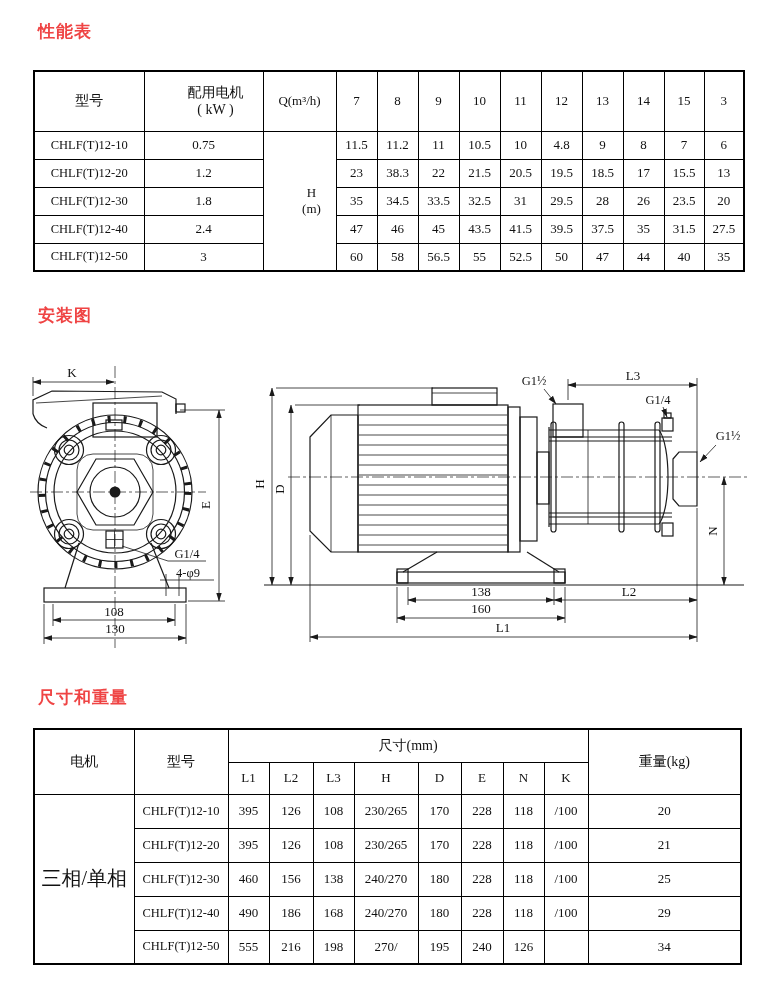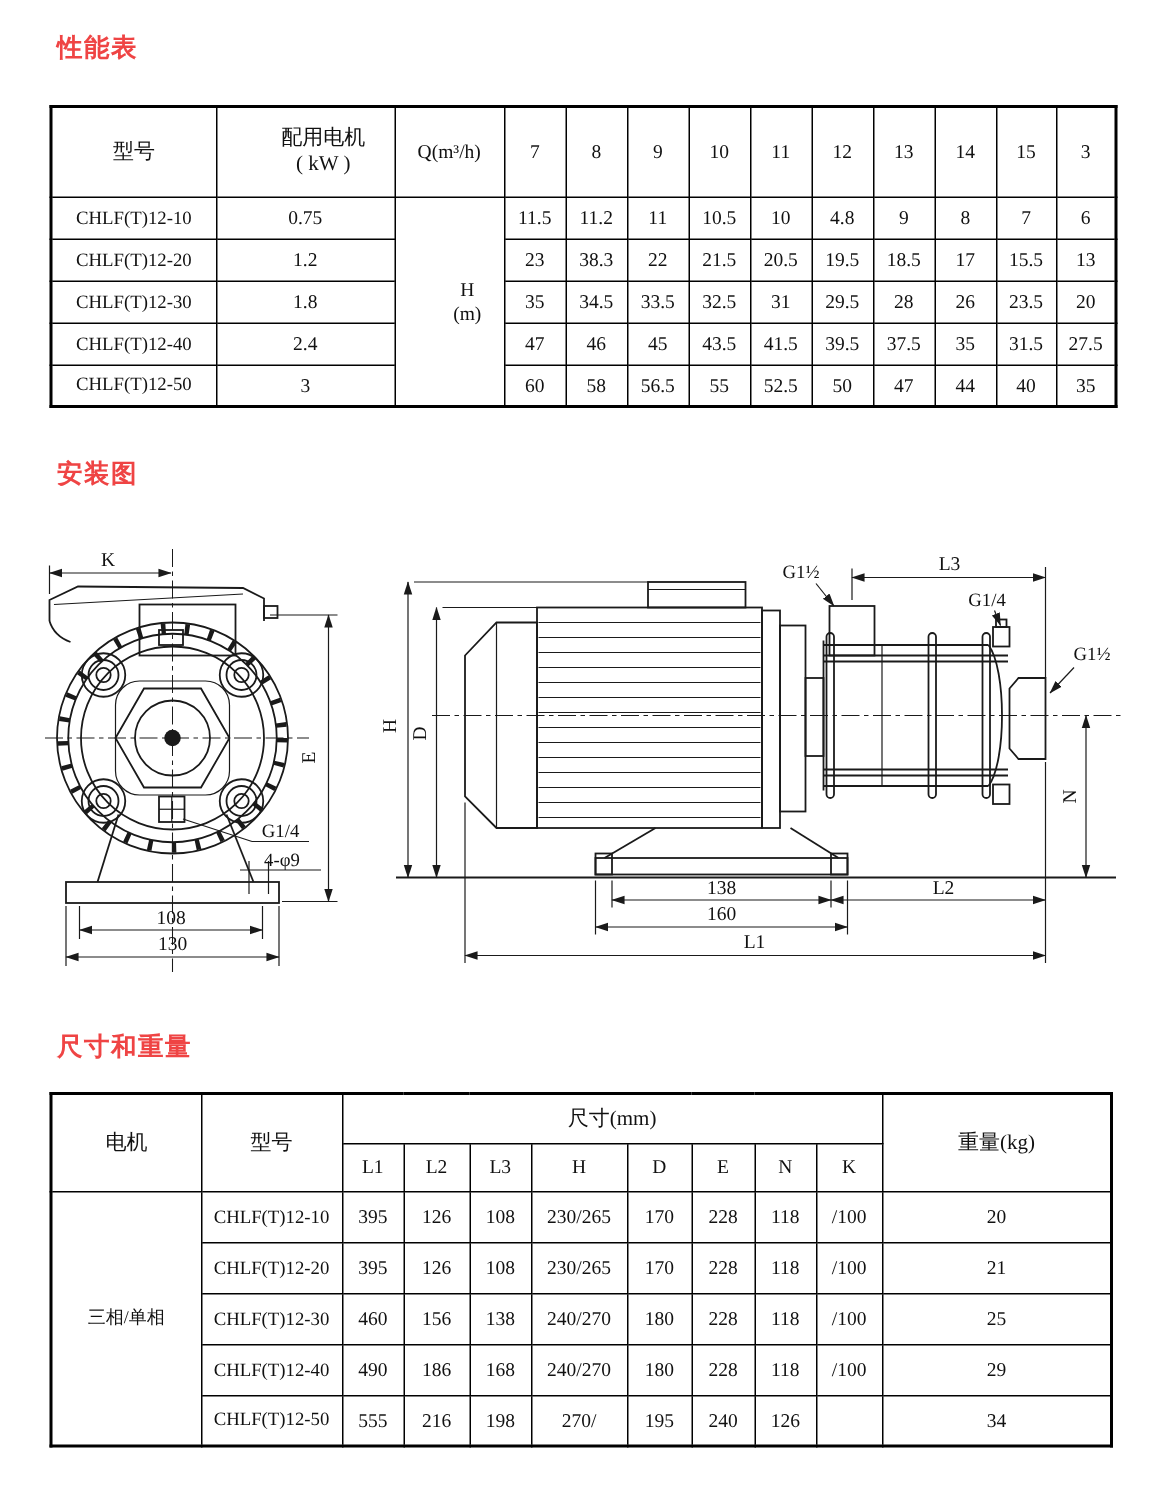--- a/index.html
+++ b/index.html
@@ -352,21 +352,21 @@
       <td>L1</td>
       <td>L2</td>
       <td>L3</td>
       <td>H</td>
       <td>D</td>
       <td>E</td>
       <td>N</td>
       <td>K</td>
     </tr>
     <tr>
-      <td rowspan="5" style="font-size:12px;">三相/单相</td>
+      <td rowspan="5" style="font-size:20px;">三相/单相</td>
       <td class="model-cell">CHLF(T)12-10</td>
       <td>395</td>
       <td>126</td>
       <td>108</td>
       <td>230/265</td>
       <td>170</td>
       <td>228</td>
       <td>118</td>
       <td>/100</td>
       <td>20</td>

